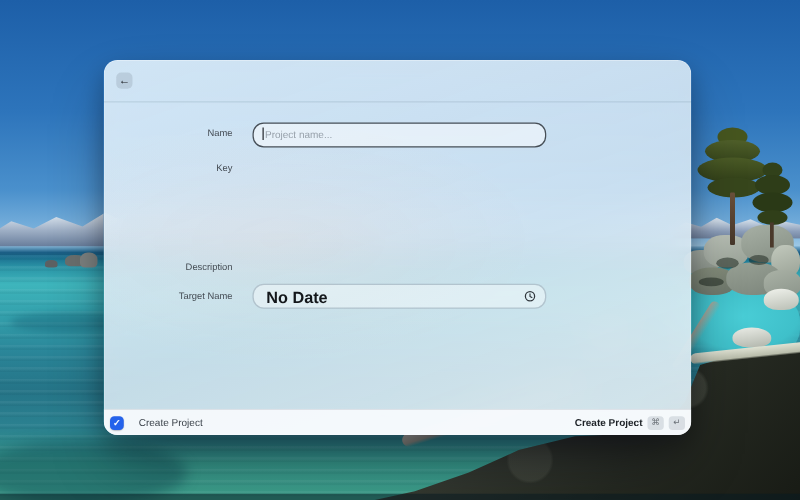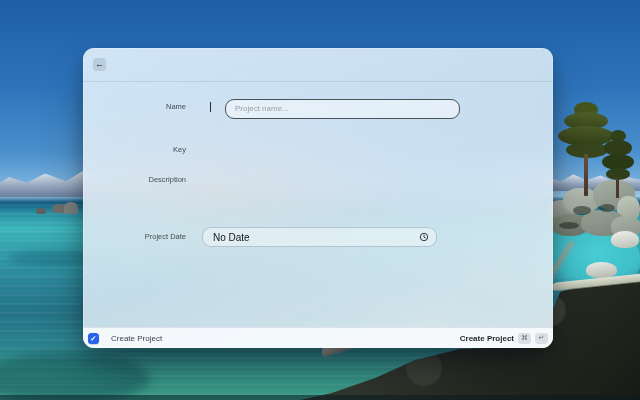--- a/index.html
+++ b/index.html
@@ -104,37 +104,37 @@
   .row{position:absolute;left:0;display:flex;}
   .row-label{width:103px;text-align:right;font-size:7.5px;font-weight:500;color:#454c54;flex:none;}
   .fld{margin-left:16px;width:235px;flex:none;position:relative;}
 
   .row-name{top:49px;}
   .row-name .row-label{line-height:20px;}
   .inp{width:235px;height:20px;border-radius:9px;outline:none;
     font-family:"Liberation Sans",sans-serif;font-size:8px;color:#21262c;
     padding:0 8px;background:rgba(255,255,255,0.5);}
   .inp::placeholder{color:#98a1aa;}
-  .inp-name{border:1.5px solid #474f57;padding-left:9px;margin-left:23px;}
+  .inp-name{border:1.5px solid #474f57;padding-left:9px;}
   .caret{position:absolute;left:8px;top:5px;width:1px;height:10px;background:#2a2f34;}
-  .row-key{top:92px;}
+  .row-key{top:77px;}
   .row-key .row-label{line-height:19px;}
   .inp-key{height:19px;border:1px solid rgba(125,145,160,0.5);background:rgba(255,255,255,0.32);
     color:#8d959d;letter-spacing:0.2px;}
   .row-desc{top:123px;}
-  .row-desc .row-label{line-height:18px;}
+  .row-desc .row-label{line-height:18px;margin-top:34px;}
   .txa{width:235px;height:40px;border-radius:8px;border:1px solid rgba(125,145,160,0.5);
     background:rgba(255,255,255,0.32);resize:none;outline:none;
     font-family:"Liberation Sans",sans-serif;font-size:8px;color:#21262c;padding:5px 8px;}
   .txa::placeholder{color:#98a1aa;}
   .row-date{top:179px;}
   .row-date .row-label{line-height:20px;}
   .datebox{width:235px;height:20px;border-radius:9px;border:1px solid rgba(125,145,160,0.45);
     background:rgba(255,255,255,0.42);display:flex;align-items:center;padding:0 7px 0 10px;cursor:pointer;}
-  .datebox .dval{flex:1;font-size:10px;font-weight:400;color:#14171b;}
+  .datebox .dval{flex:1;font-size:13px;font-weight:700;color:#14171b;}
 
   .dlg-footer{position:absolute;left:0;right:0;bottom:0;height:21px;border-radius:0 0 11px 11px;
     background:rgba(251,253,255,0.85);border-top:1px solid rgba(45,65,80,0.12);
     display:flex;align-items:center;padding:0 5px;}
   .chk{width:11px;height:11px;border-radius:3.5px;background:#2563eb;flex:none;
     display:flex;align-items:center;justify-content:center;cursor:pointer;
     box-shadow:0 0.5px 1px rgba(0,0,30,0.3);}
   .chk span{color:#fff;font-size:7.5px;font-weight:700;line-height:11px;}
   .chk-label{margin-left:12px;font-size:8px;color:#3c434b;}
   .spacer{flex:1;}
@@ -216,21 +216,21 @@
 
     <div class="row row-key">
       <div class="row-label">Key</div>
     </div>
 
     <div class="row row-desc">
       <div class="row-label">Description</div>
     </div>
 
     <div class="row row-date">
-      <div class="row-label">Project Date</div>
+      <div class="row-label">Target Name</div>
       <div class="fld">
         <div class="datebox">
           <span class="dval">No Date</span>
           <svg width="10" height="10" viewBox="0 0 10 10">
             <circle cx="5" cy="5" r="3.7" fill="none" stroke="#30363c" stroke-width="1"></circle>
             <path d="M5 3.1 L5 5.2 L6.5 6" fill="none" stroke="#30363c" stroke-width="0.9" stroke-linecap="round" stroke-linejoin="round"></path>
           </svg>
         </div>
       </div>
     </div>

